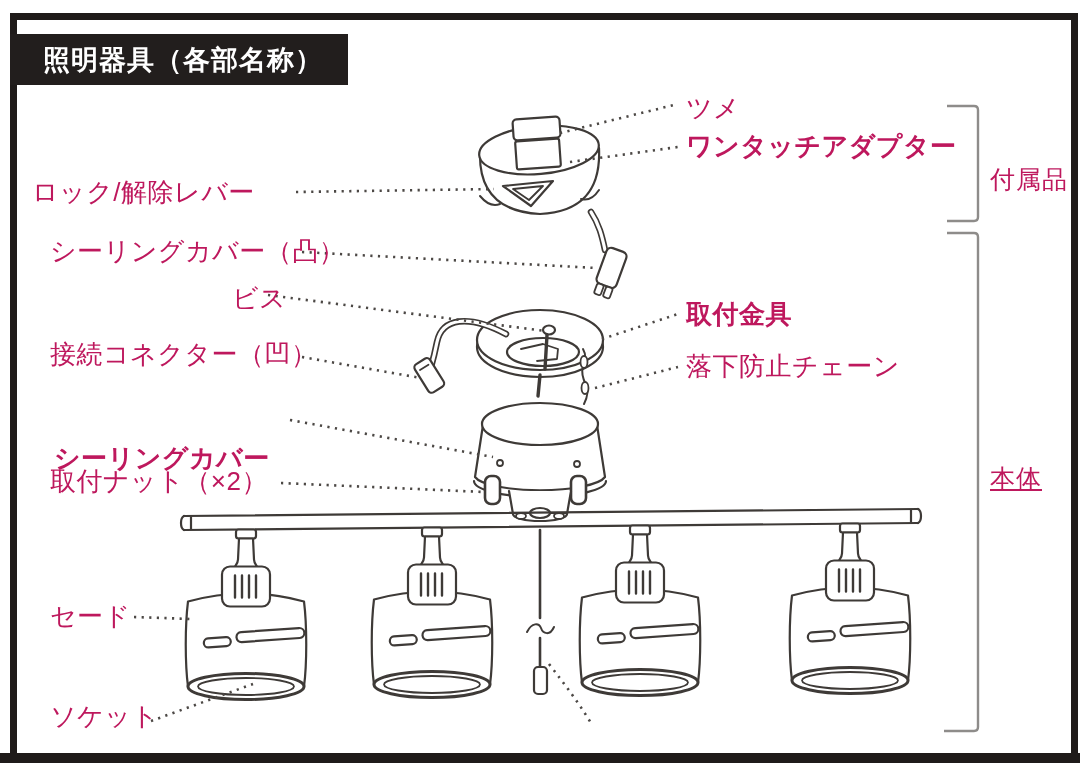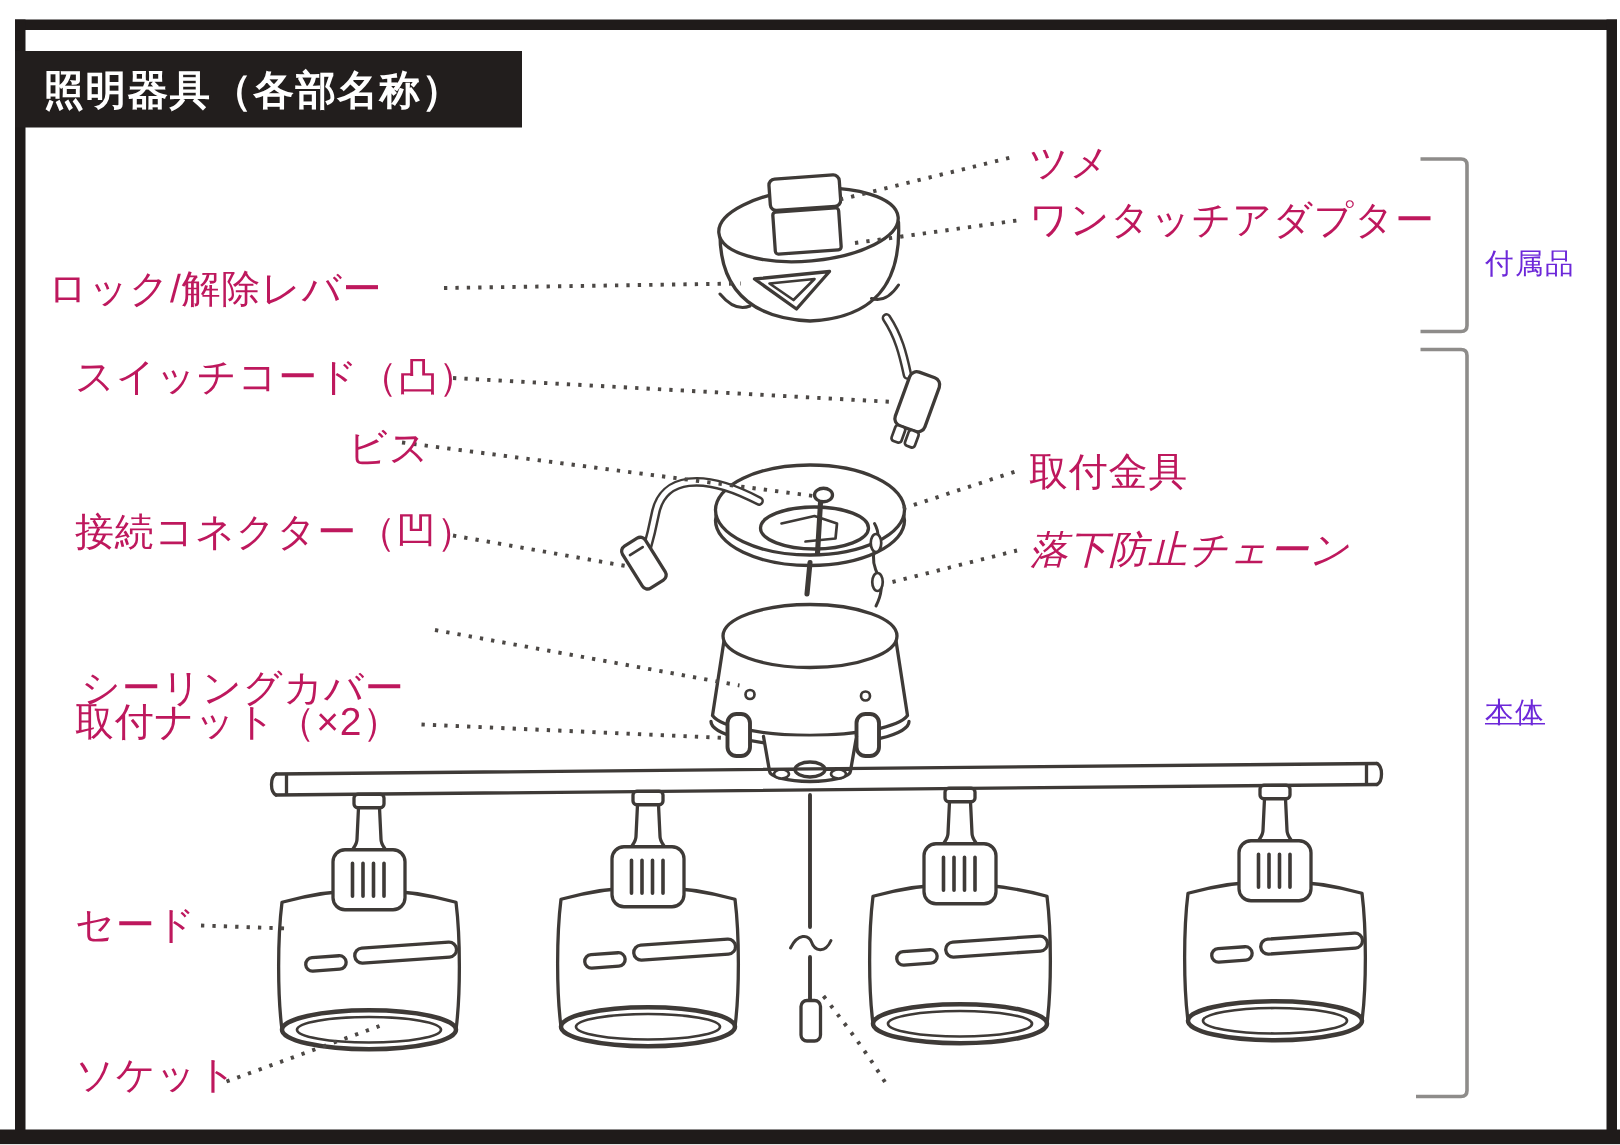--- a/index.html
+++ b/index.html
@@ -4,30 +4,30 @@
 <style>
   html,body{margin:0;padding:0;background:#ffffff;}
   .stage{
     position:relative;width:1080px;height:763px;background:#ffffff;overflow:hidden;
     font-family:"Liberation Sans","DejaVu Sans",sans-serif;
   }
   .frame{position:absolute;background:#1f1b1a;}
   .title-box{
     position:absolute;left:10px;top:34px;width:338px;height:51px;
     background:#221e1d;color:#ffffff;display:flex;align-items:center;
-    font-size:27px;font-weight:bold;padding-left:19px;box-sizing:border-box;
+    font-size:27px;font-weight:bold;padding-left:33px;box-sizing:border-box;
     letter-spacing:1px;white-space:nowrap;
   }
   .lbl{
     position:absolute;font-size:26px;line-height:29px;color:#be185d;
     white-space:nowrap;letter-spacing:0.5px;
   }
-  .b{font-weight:normal;}
+  .b{font-weight:bold;}
   .bracket-lbl{
-    position:absolute;font-size:19px;color:#6d28d9;white-space:nowrap;letter-spacing:1px;text-align:center;
+    position:absolute;font-size:25px;color:#be185d;white-space:nowrap;letter-spacing:1px;text-align:center;
   }
   svg{position:absolute;left:0;top:0;}
 </style>
 </head>
 <body>
 
 <div class="stage">
 
   <div class="frame" style="left:10px;top:13px;width:1068px;height:7px;"></div>
   <div class="frame" style="left:10px;top:13px;width:7px;height:741px;"></div>
@@ -163,25 +163,25 @@
       <g stroke="#8e8c8a" stroke-width="2.4" stroke-linecap="butt">
         <path d="M 947,106 L 974,106 Q 978,106 978,110 L 978,217 Q 978,221 974,221 L 947,221"></path>
         <path d="M 947,233 L 974,233 Q 978,233 978,237 L 978,727 Q 978,731 974,731 L 944,731"></path>
       </g>
     </g>
   </svg>
 
   <div class="lbl" style="left:686px;top:94px;">ツメ</div>
   <div class="lbl b" style="left:686px;top:132px;">ワンタッチアダプター</div>
   <div class="lbl" style="left:32px;top:178px;">ロック/解除レバー</div>
-  <div class="lbl" style="left:50px;top:237px;">スイッチコード（凸）</div>
+  <div class="lbl" style="left:50px;top:237px;">シーリングカバー（凸）</div>
   <div class="lbl" style="left:232px;top:284px;">ビス</div>
   <div class="lbl b" style="left:686px;top:300px;">取付金具</div>
   <div class="lbl" style="left:50px;top:340px;">接続コネクター（凹）</div>
-  <div class="lbl" style="left:686px;top:352px;font-style:italic;">落下防止チェーン</div>
+  <div class="lbl" style="left:686px;top:352px;">落下防止チェーン</div>
   <div class="lbl b" style="left:54px;top:400px;margin-top:44px;">シーリングカバー</div>
   <div class="lbl" style="left:50px;top:467px;">取付ナット（×2）</div>
   <div class="lbl" style="left:50px;top:602px;">セード</div>
   <div class="lbl" style="left:50px;top:702px;">ソケット</div>
 
   <div class="bracket-lbl" style="left:990px;top:163px;">付属品</div>
   <div class="bracket-lbl" style="left:990px;top:462px;text-decoration:underline;">本体</div>
 
 </div>
 

